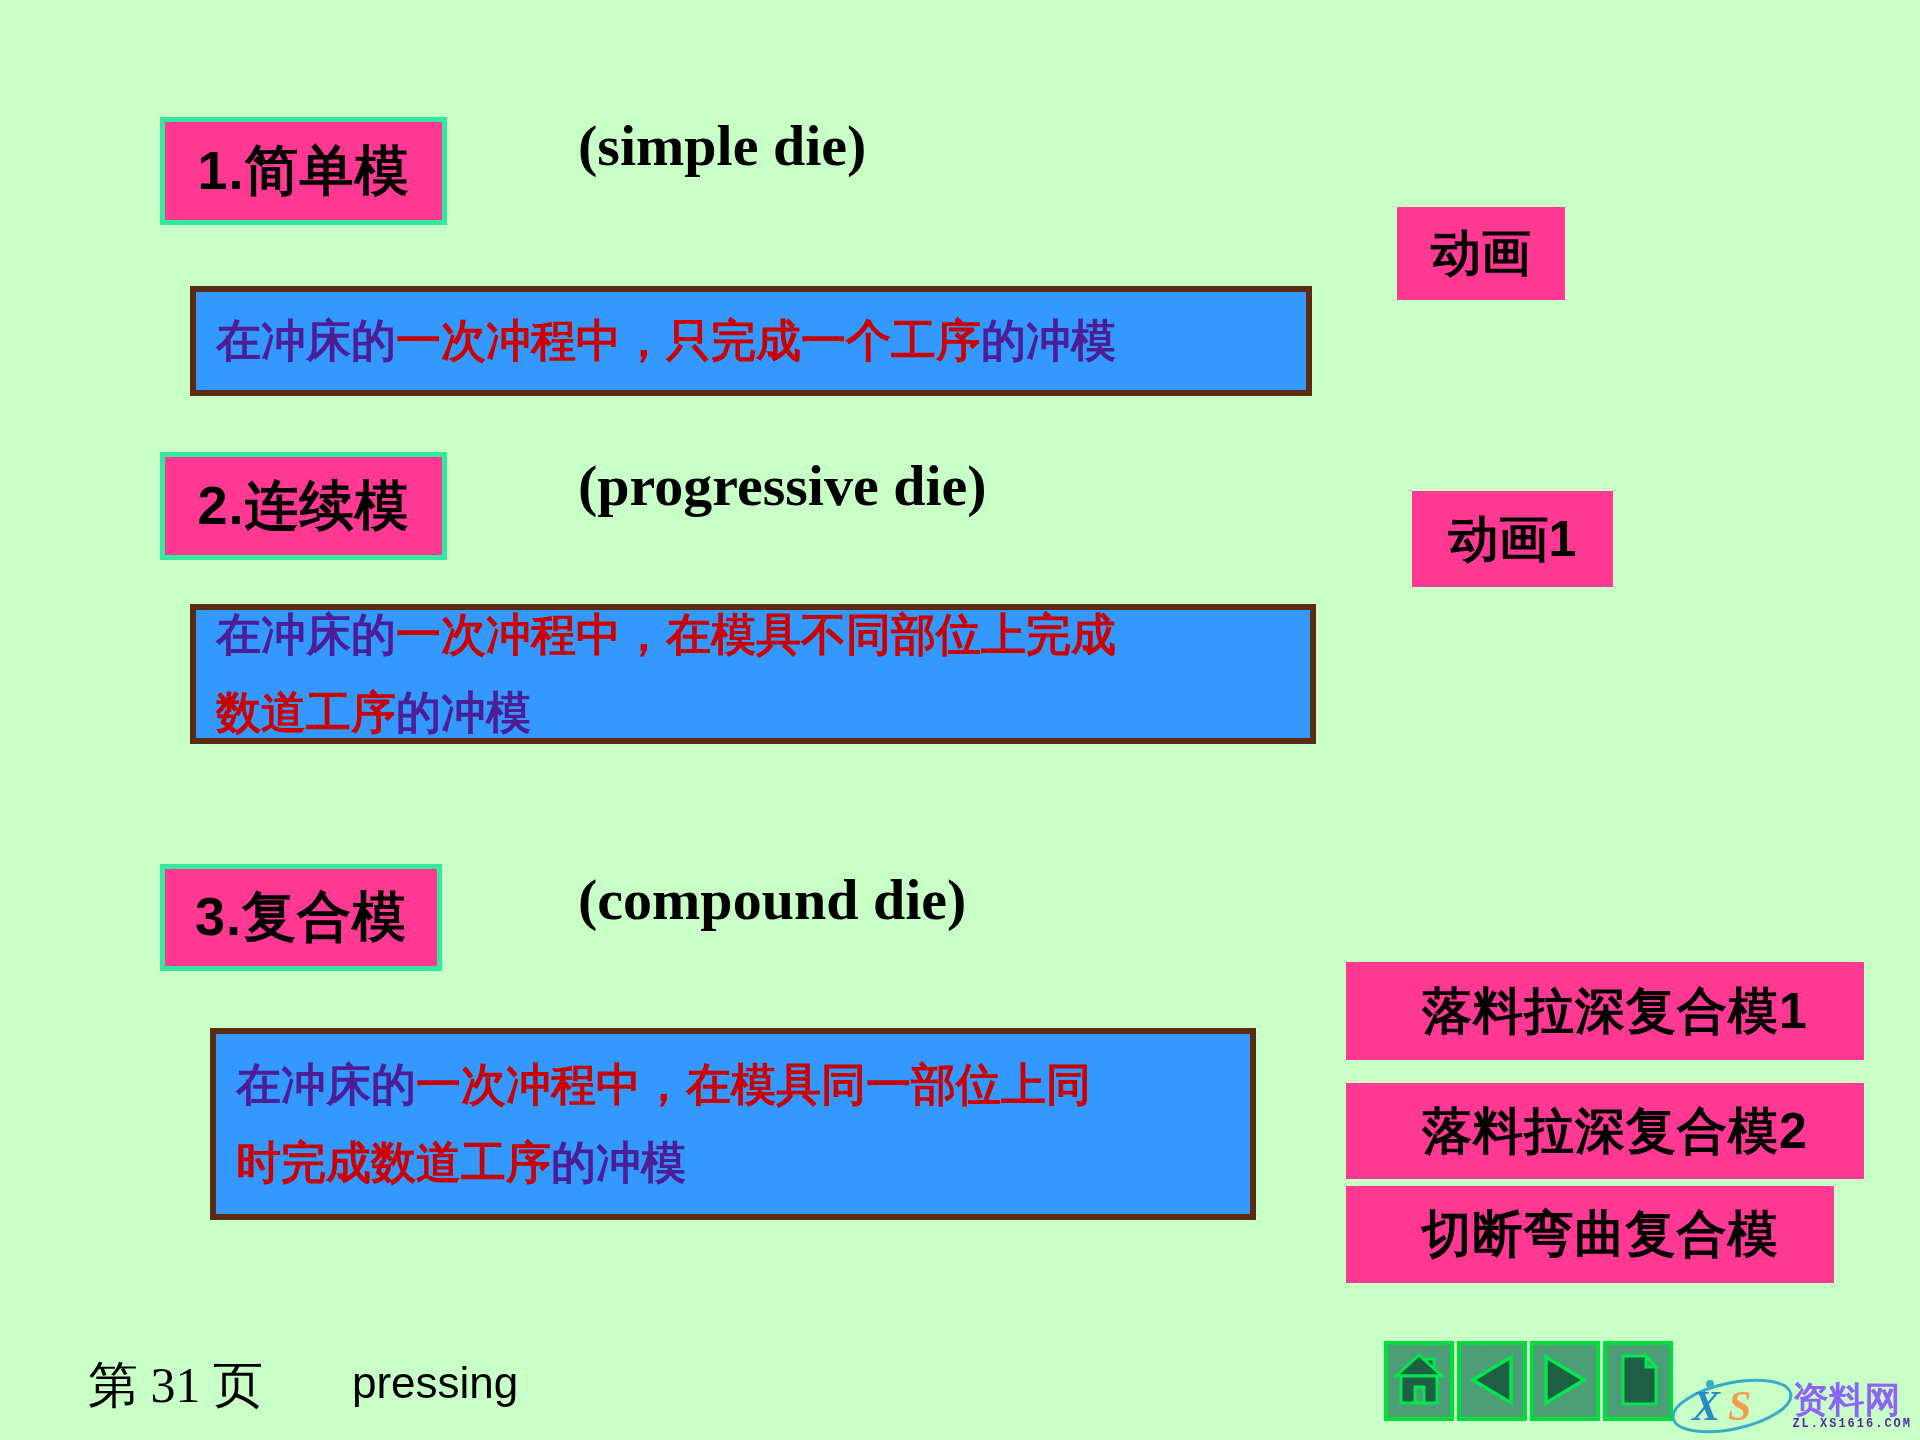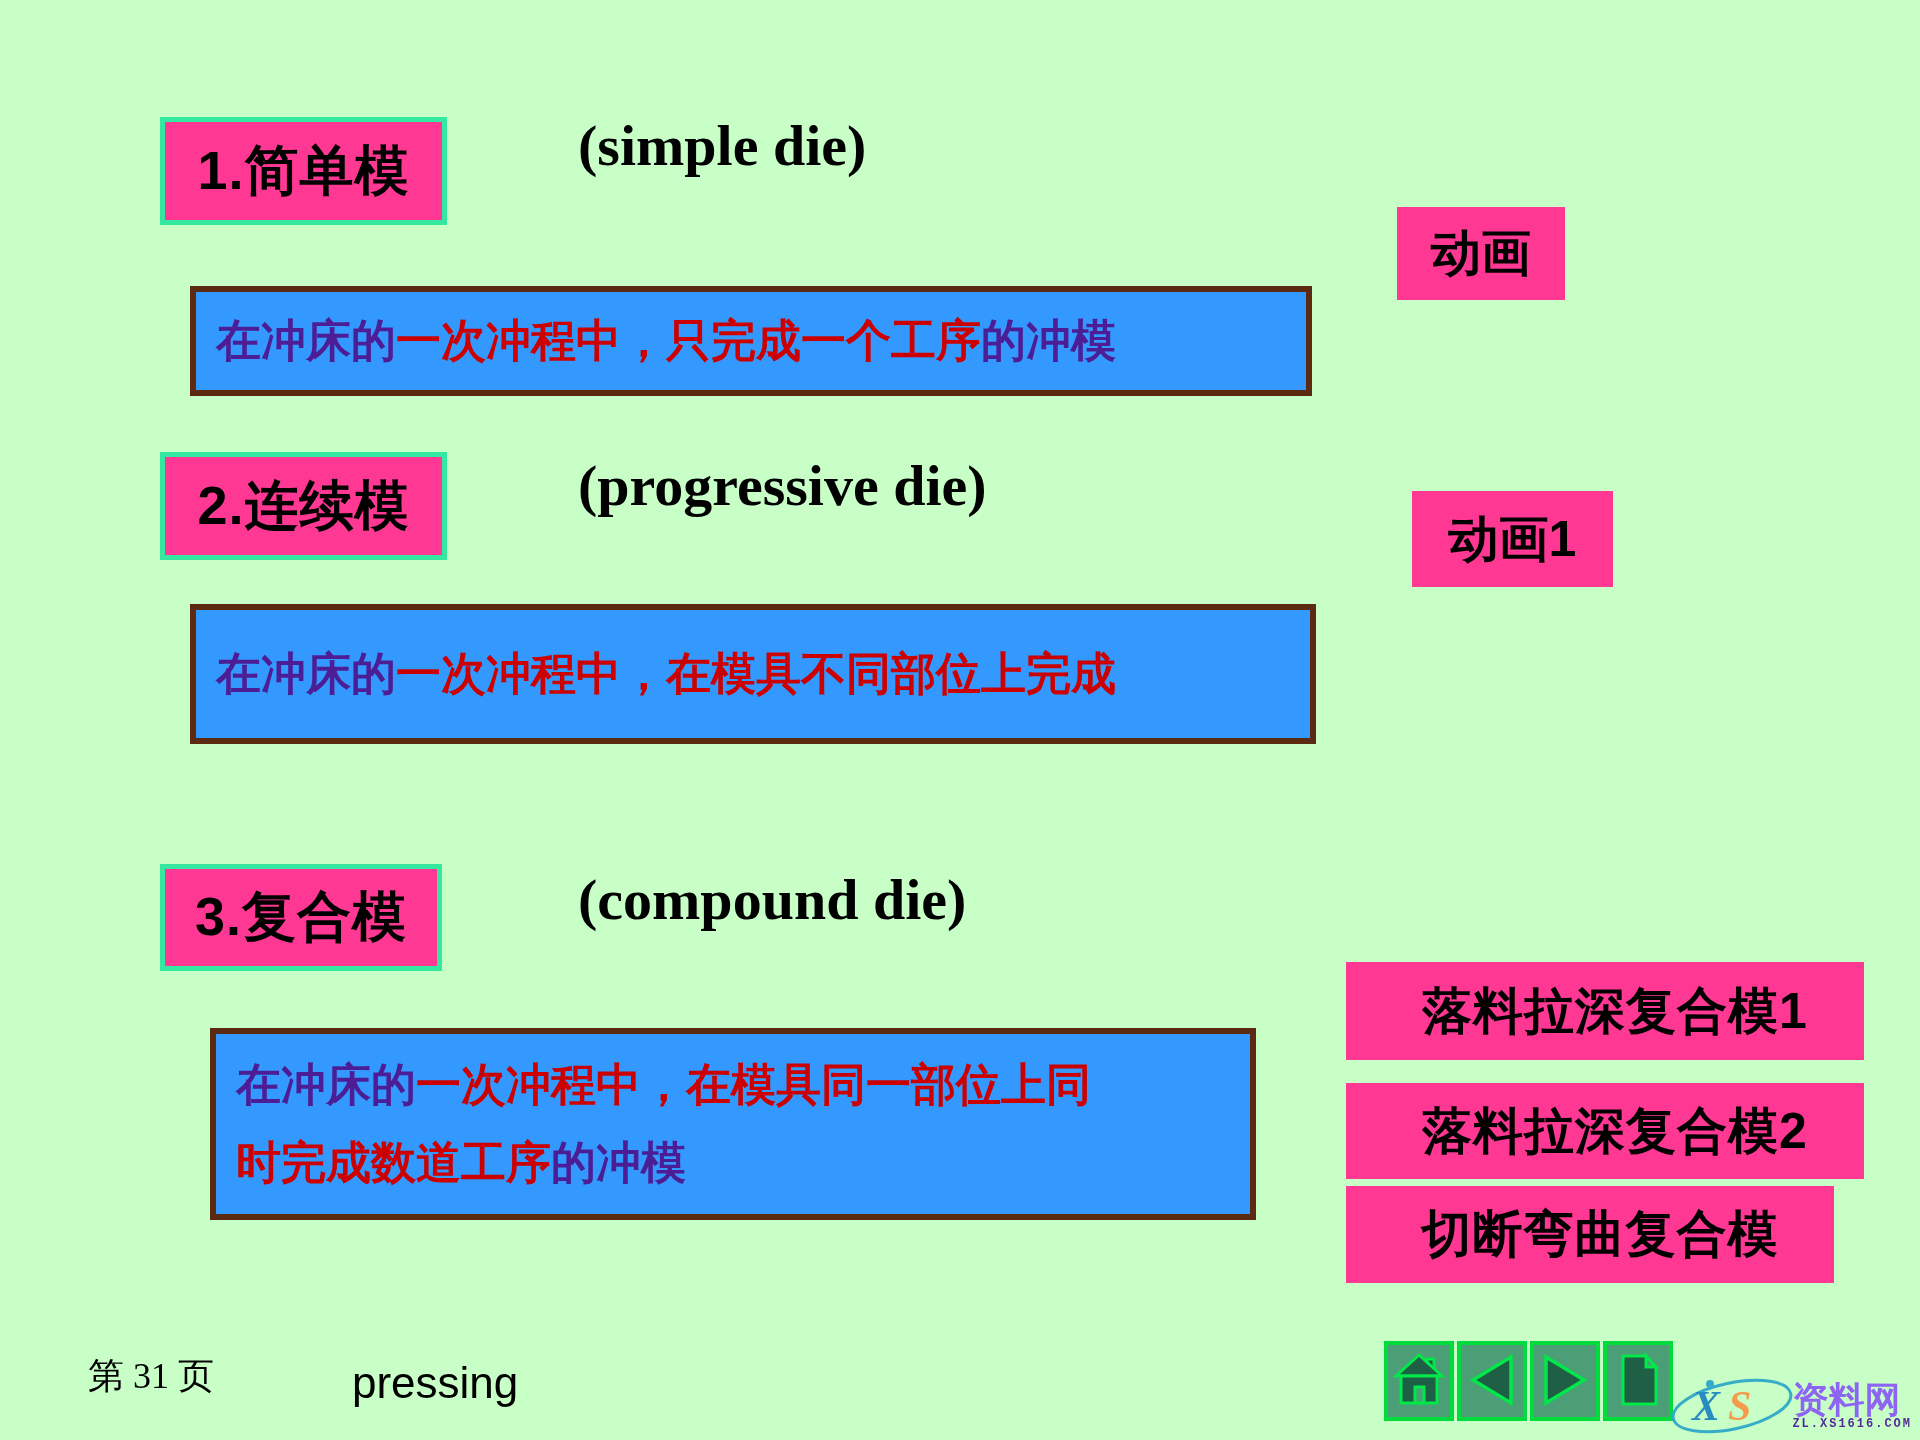--- a/index.html
+++ b/index.html
@@ -26,21 +26,21 @@
 
   
   .pinkbtn{position:absolute;background:#FF3894;color:#000;font-weight:bold;
            display:flex;align-items:center;justify-content:center;
            box-sizing:border-box;cursor:pointer;}
   .anim{font-size:50px;}
   .compound{font-size:50px;letter-spacing:1px;padding-left:20px;}
 
   
   .pagenum{position:absolute;left:88px;top:1352px;font-family:"Liberation Serif",serif;
-           font-size:36px;color:#000;}
+           font-size:50px;color:#000;}
   .footer-label{position:absolute;left:352px;top:1358px;font-size:44px;color:#000;}
 
   
   .navbar{position:absolute;left:1384px;top:1341px;display:flex;gap:3px;}
   .navbtn{width:70px;height:80px;background:#4B9E76;border:4px solid #00DC3C;
           box-sizing:border-box;display:flex;align-items:center;
           justify-content:center;cursor:pointer;padding:0;}
 
   
   .watermark{position:absolute;right:8px;bottom:2px;display:flex;
@@ -75,20 +75,23 @@
   </div>
   <div class="heading-en" style="left:578px;top:452px;">(progressive die)</div>
 
   <div class="pinkbtn anim" style="left:1412px;top:491px;width:201px;height:96px;">
     <span>动画1</span>
   </div>
 
   <div class="defbox" style="left:190px;top:604px;width:1126px;height:140px;">
     <div class="defline">
       <span class="blk">在冲床的</span><span class="red">一次冲程中，在模具不同部位上完成</span>
+    </div>
+    <div class="defline">
+      <span class="red">数道工序</span><span class="blk">的冲模</span>
     </div>
   </div>
 
   <div class="plabel" style="left:160px;top:864px;width:282px;height:107px;">
     <span>3.复合模</span>
   </div>
   <div class="heading-en" style="left:578px;top:866px;">(compound die)</div>
 
   <div class="pinkbtn compound" style="left:1346px;top:962px;width:518px;height:98px;">
     <span>落料拉深复合模1</span>

